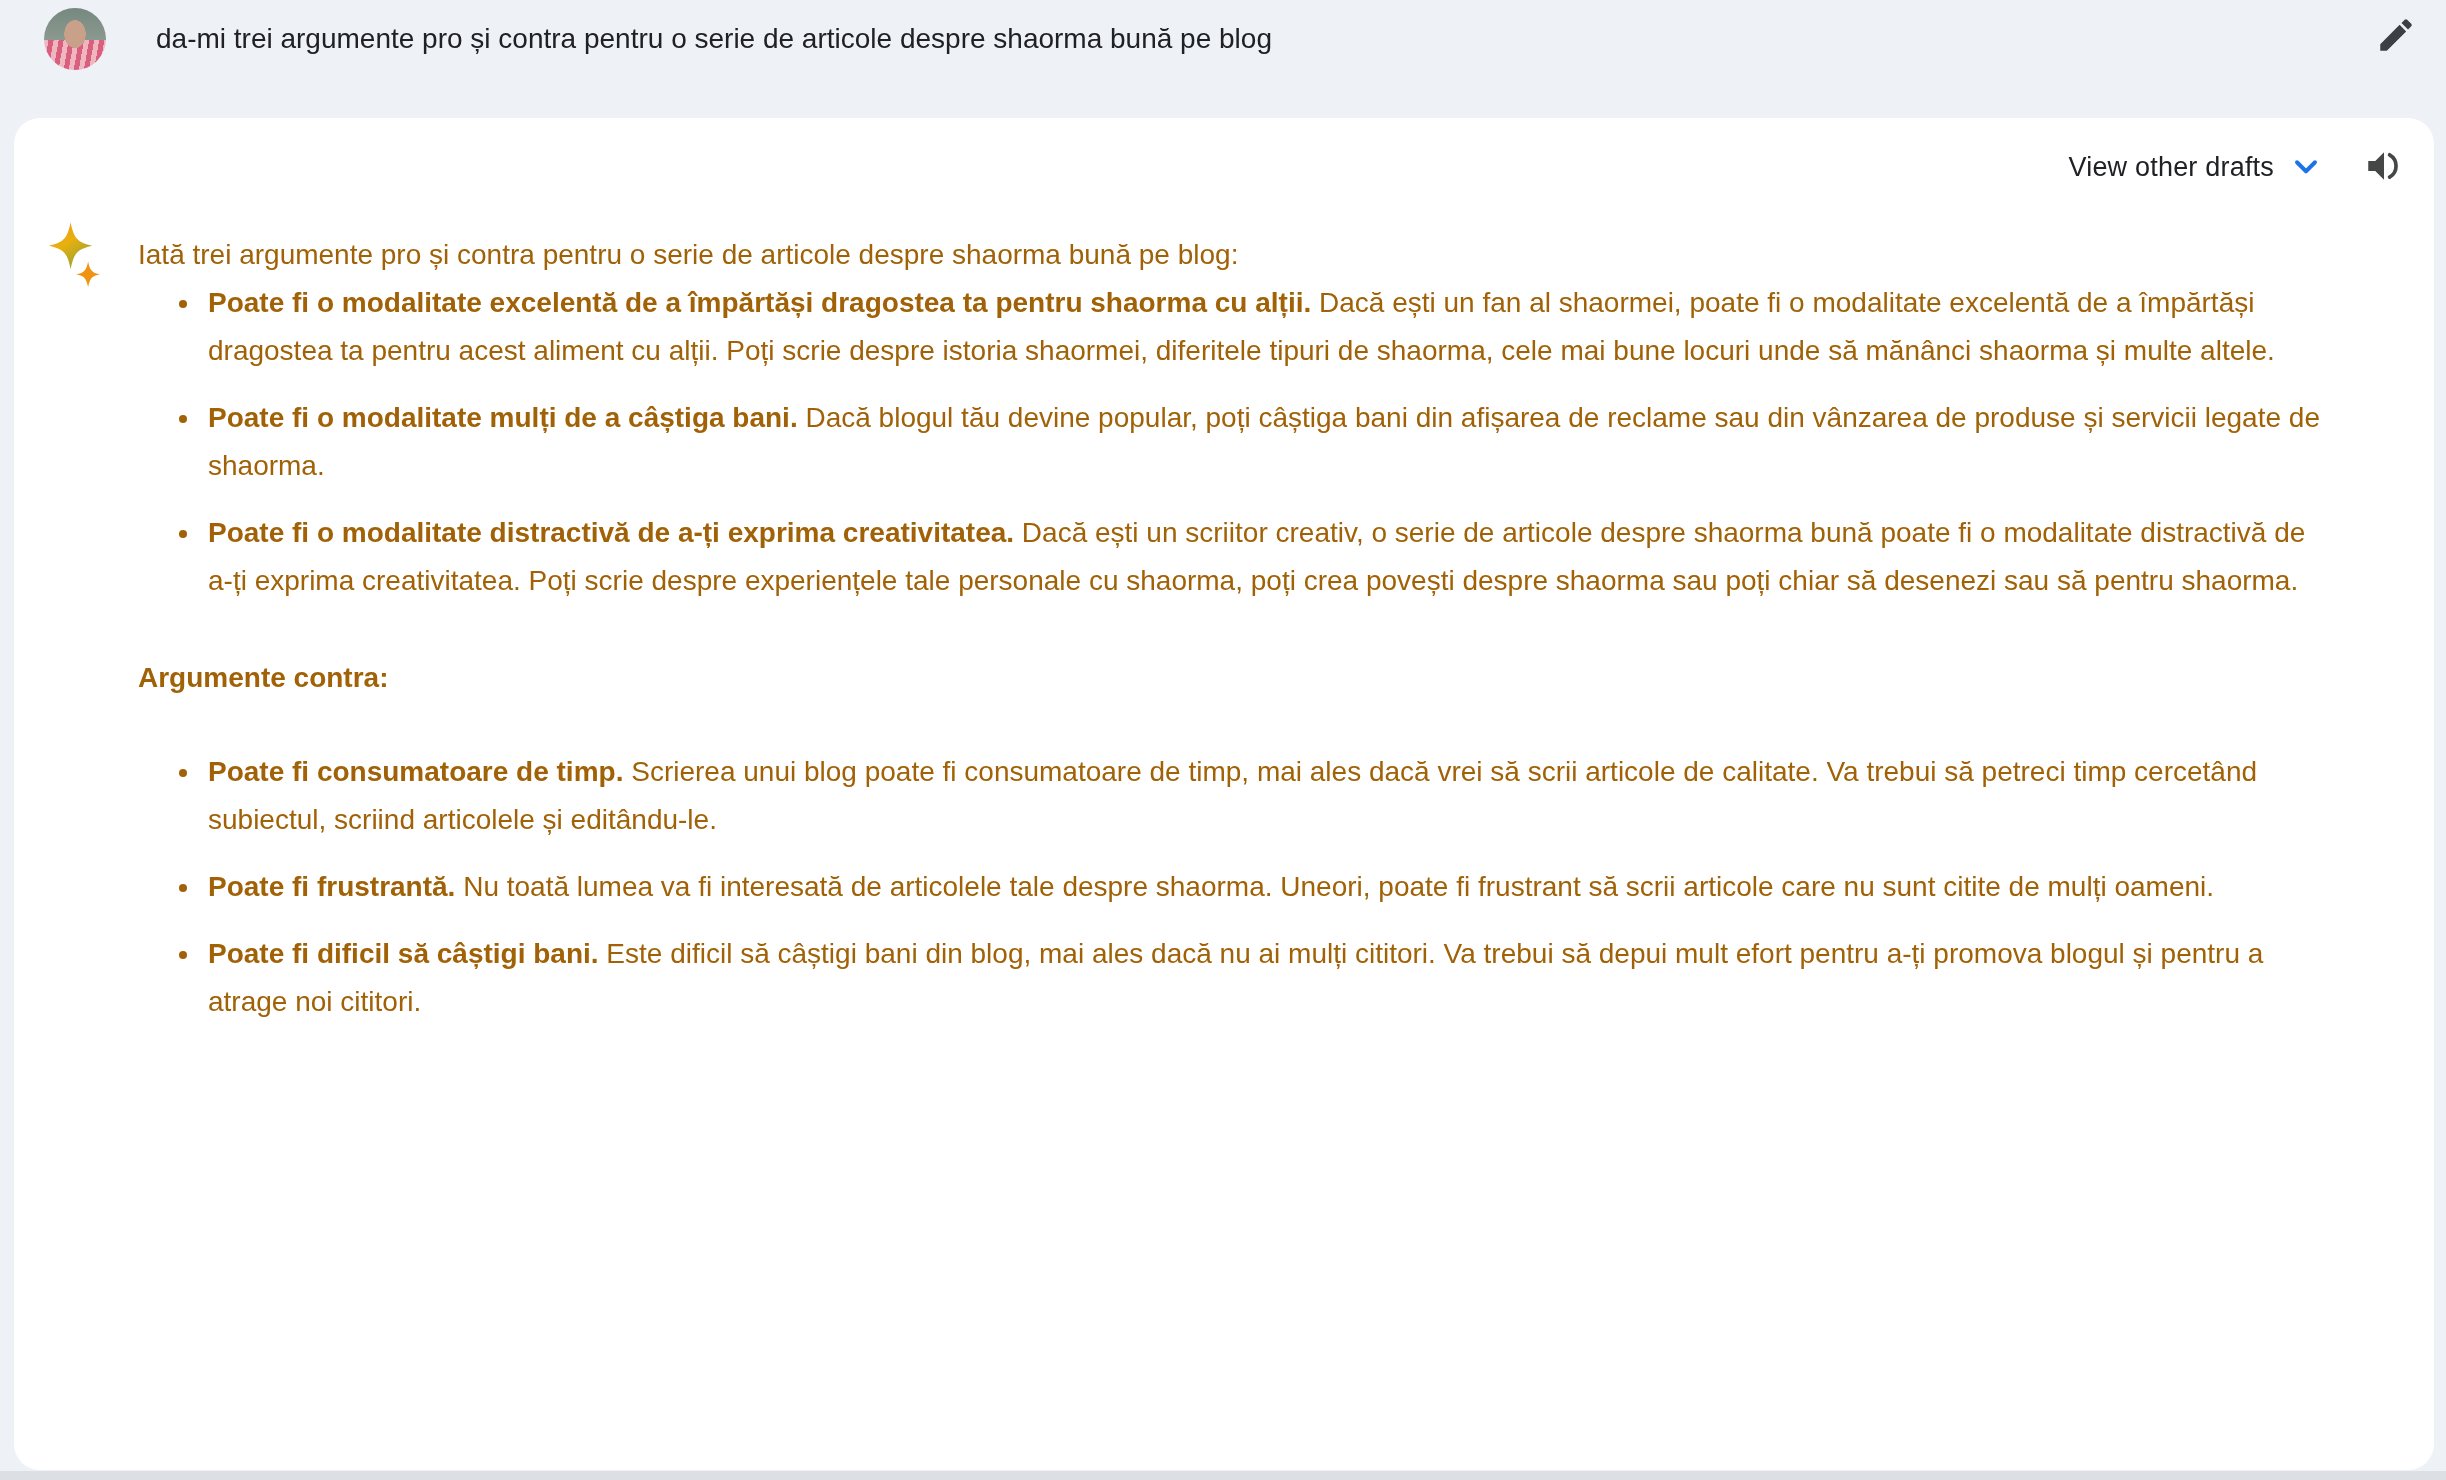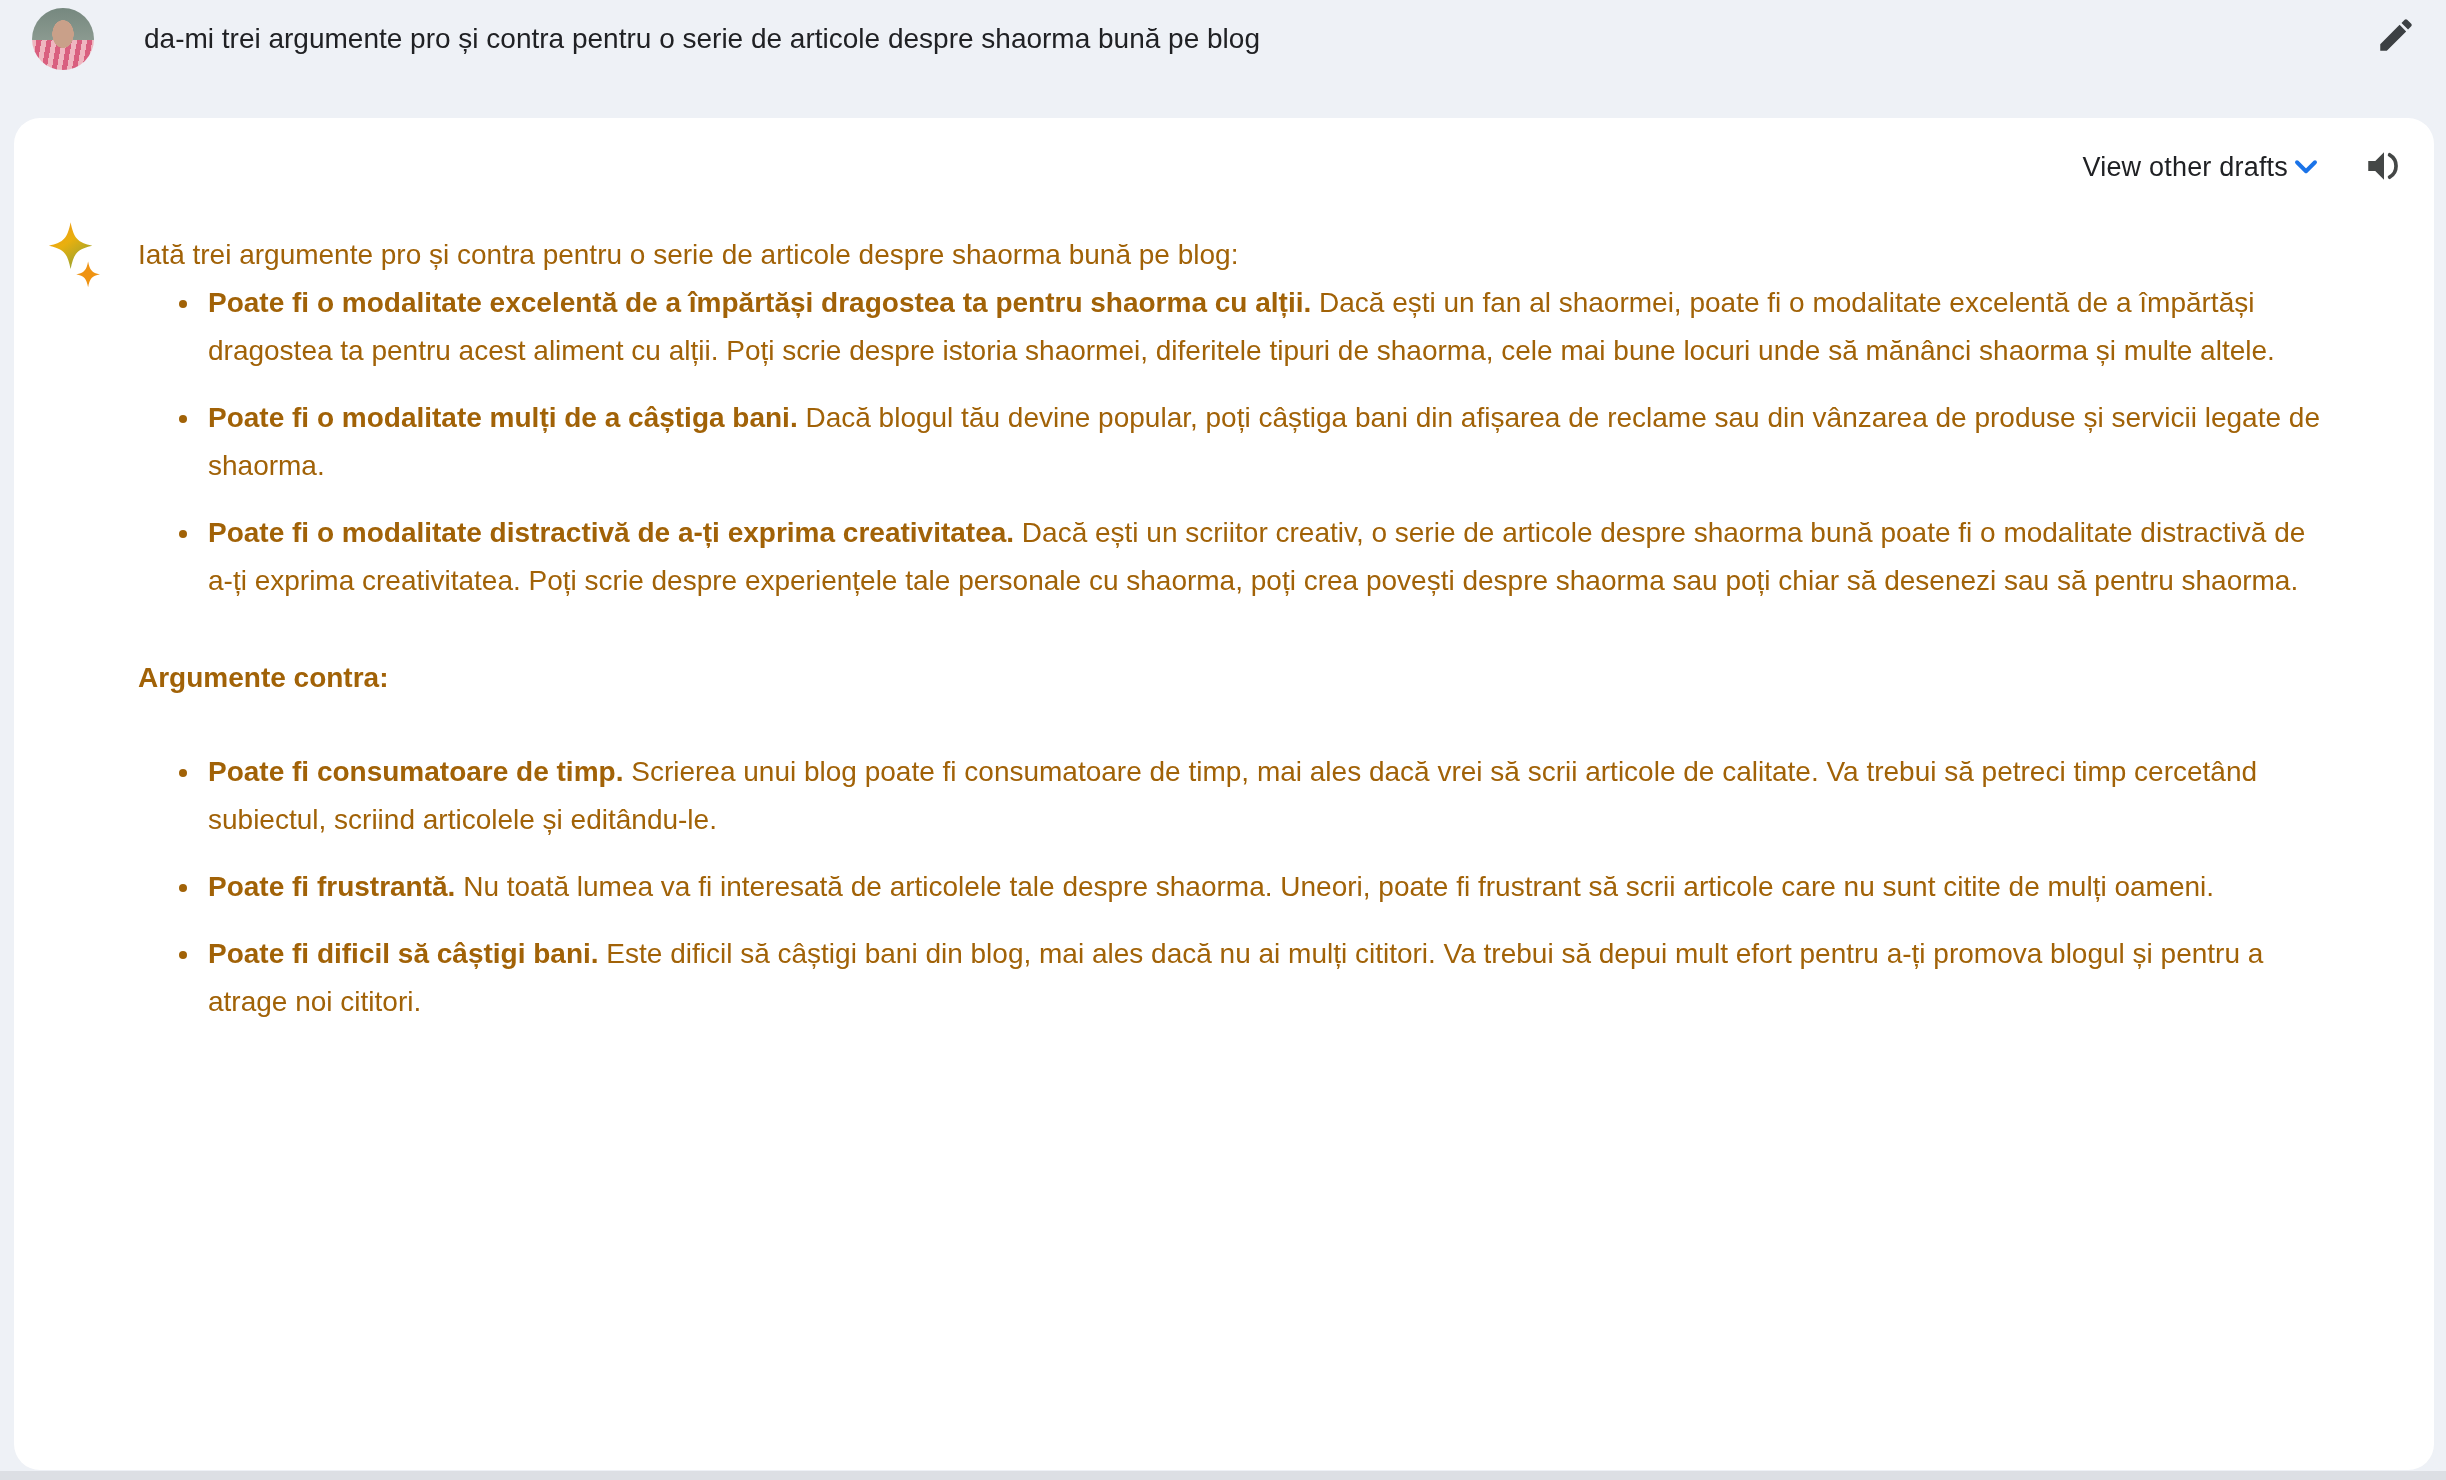--- a/index.html
+++ b/index.html
@@ -10,21 +10,21 @@
     background: #eef1f6;
     font-family: "Liberation Sans", sans-serif;
     color: #1f1f1f;
     overflow: hidden;
     position: relative;
   }
 
   
   .question-bar {
     position: absolute;
-    top: 0; left: 4px; right: 0;
+    top: 0; left: 16px; right: 0;
     height: 102px;
     border-radius: 22px;
   }
   .avatar {
     position: absolute;
     left: 28px; top: 8px;
     width: 62px; height: 62px;
     border-radius: 50%;
     overflow: hidden;
     background:
@@ -62,20 +62,21 @@
   .card-toolbar {
     position: absolute;
     top: 24px; right: 26px;
     display: flex;
     align-items: center;
     gap: 26px;
   }
   .drafts-btn {
     display: flex;
     align-items: center;
+    gap: 14px;
     background: none; border: none; padding: 6px 10px;
     cursor: pointer;
     font-family: "Liberation Sans", sans-serif;
   }
   .drafts-label {
     font-size: 27px;
     font-weight: 500;
     color: #202124;
     letter-spacing: 0.2px;
   }

